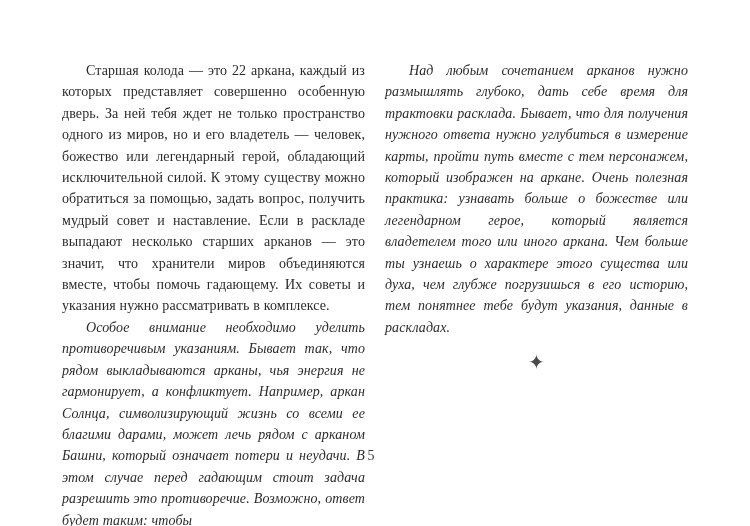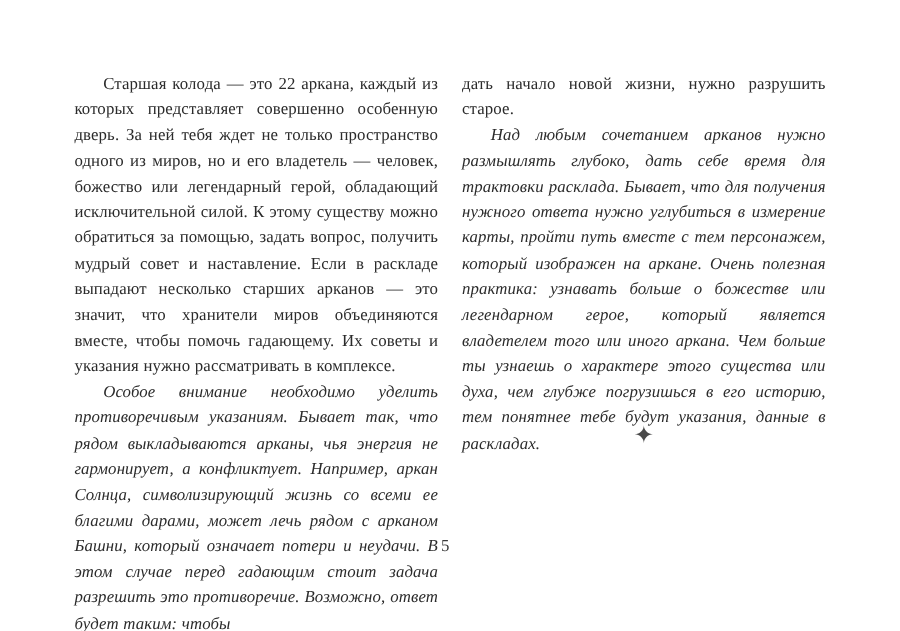--- a/index.html
+++ b/index.html
@@ -103,21 +103,20 @@
 
   <div class="page-left">
     <div class="body-text">
       <p>Старшая колода — это 22 аркана, каждый из которых представляет совершенно особенную дверь. За ней тебя ждет не только пространство одного из миров, но и его владетель — человек, божество или легендарный герой, обладающий исключительной силой. К этому существу можно обратиться за помощью, задать вопрос, получить мудрый совет и наставление. Если в раскладе выпадают несколько старших арканов — это значит, что хранители миров объединяются вместе, чтобы помочь гадающему. Их советы и указания нужно рассматривать в комплексе.</p>
       <p>Особое внимание необходимо уделить противоречивым указаниям. Бывает так, что рядом выкладываются арканы, чья энергия не гармонирует, а конфликтует. Например, аркан Солнца, символизирующий жизнь со всеми ее благими дарами, может лечь рядом с арканом Башни, который означает потери и неудачи. В этом случае перед гадающим стоит задача разрешить это противоречие. Возможно, ответ будет таким: чтобы</p>
     </div>
   </div>
 
   <div class="page-right">
     <div class="body-text">
-      <p class="cont">дать начало новой жизни, нужно разрушить старое.</p>
       <p>Над любым сочетанием арканов нужно размышлять глубоко, дать себе время для трактовки расклада. Бывает, что для получения нужного ответа нужно углубиться в измерение карты, пройти путь вместе с тем персонажем, который изображен на аркане. Очень полезная практика: узнавать больше о божестве или легендарном герое, который является владетелем того или иного аркана. Чем больше ты узнаешь о характере этого существа или духа, чем глубже погрузишься в его историю, тем понятнее тебе будут указания, данные в раскладах.</p>
     </div>
   </div>
 
   <div class="ornament-wrap">
     <span class="ornament">✦</span>
   </div>
 
   <div class="folio">5</div>
 

